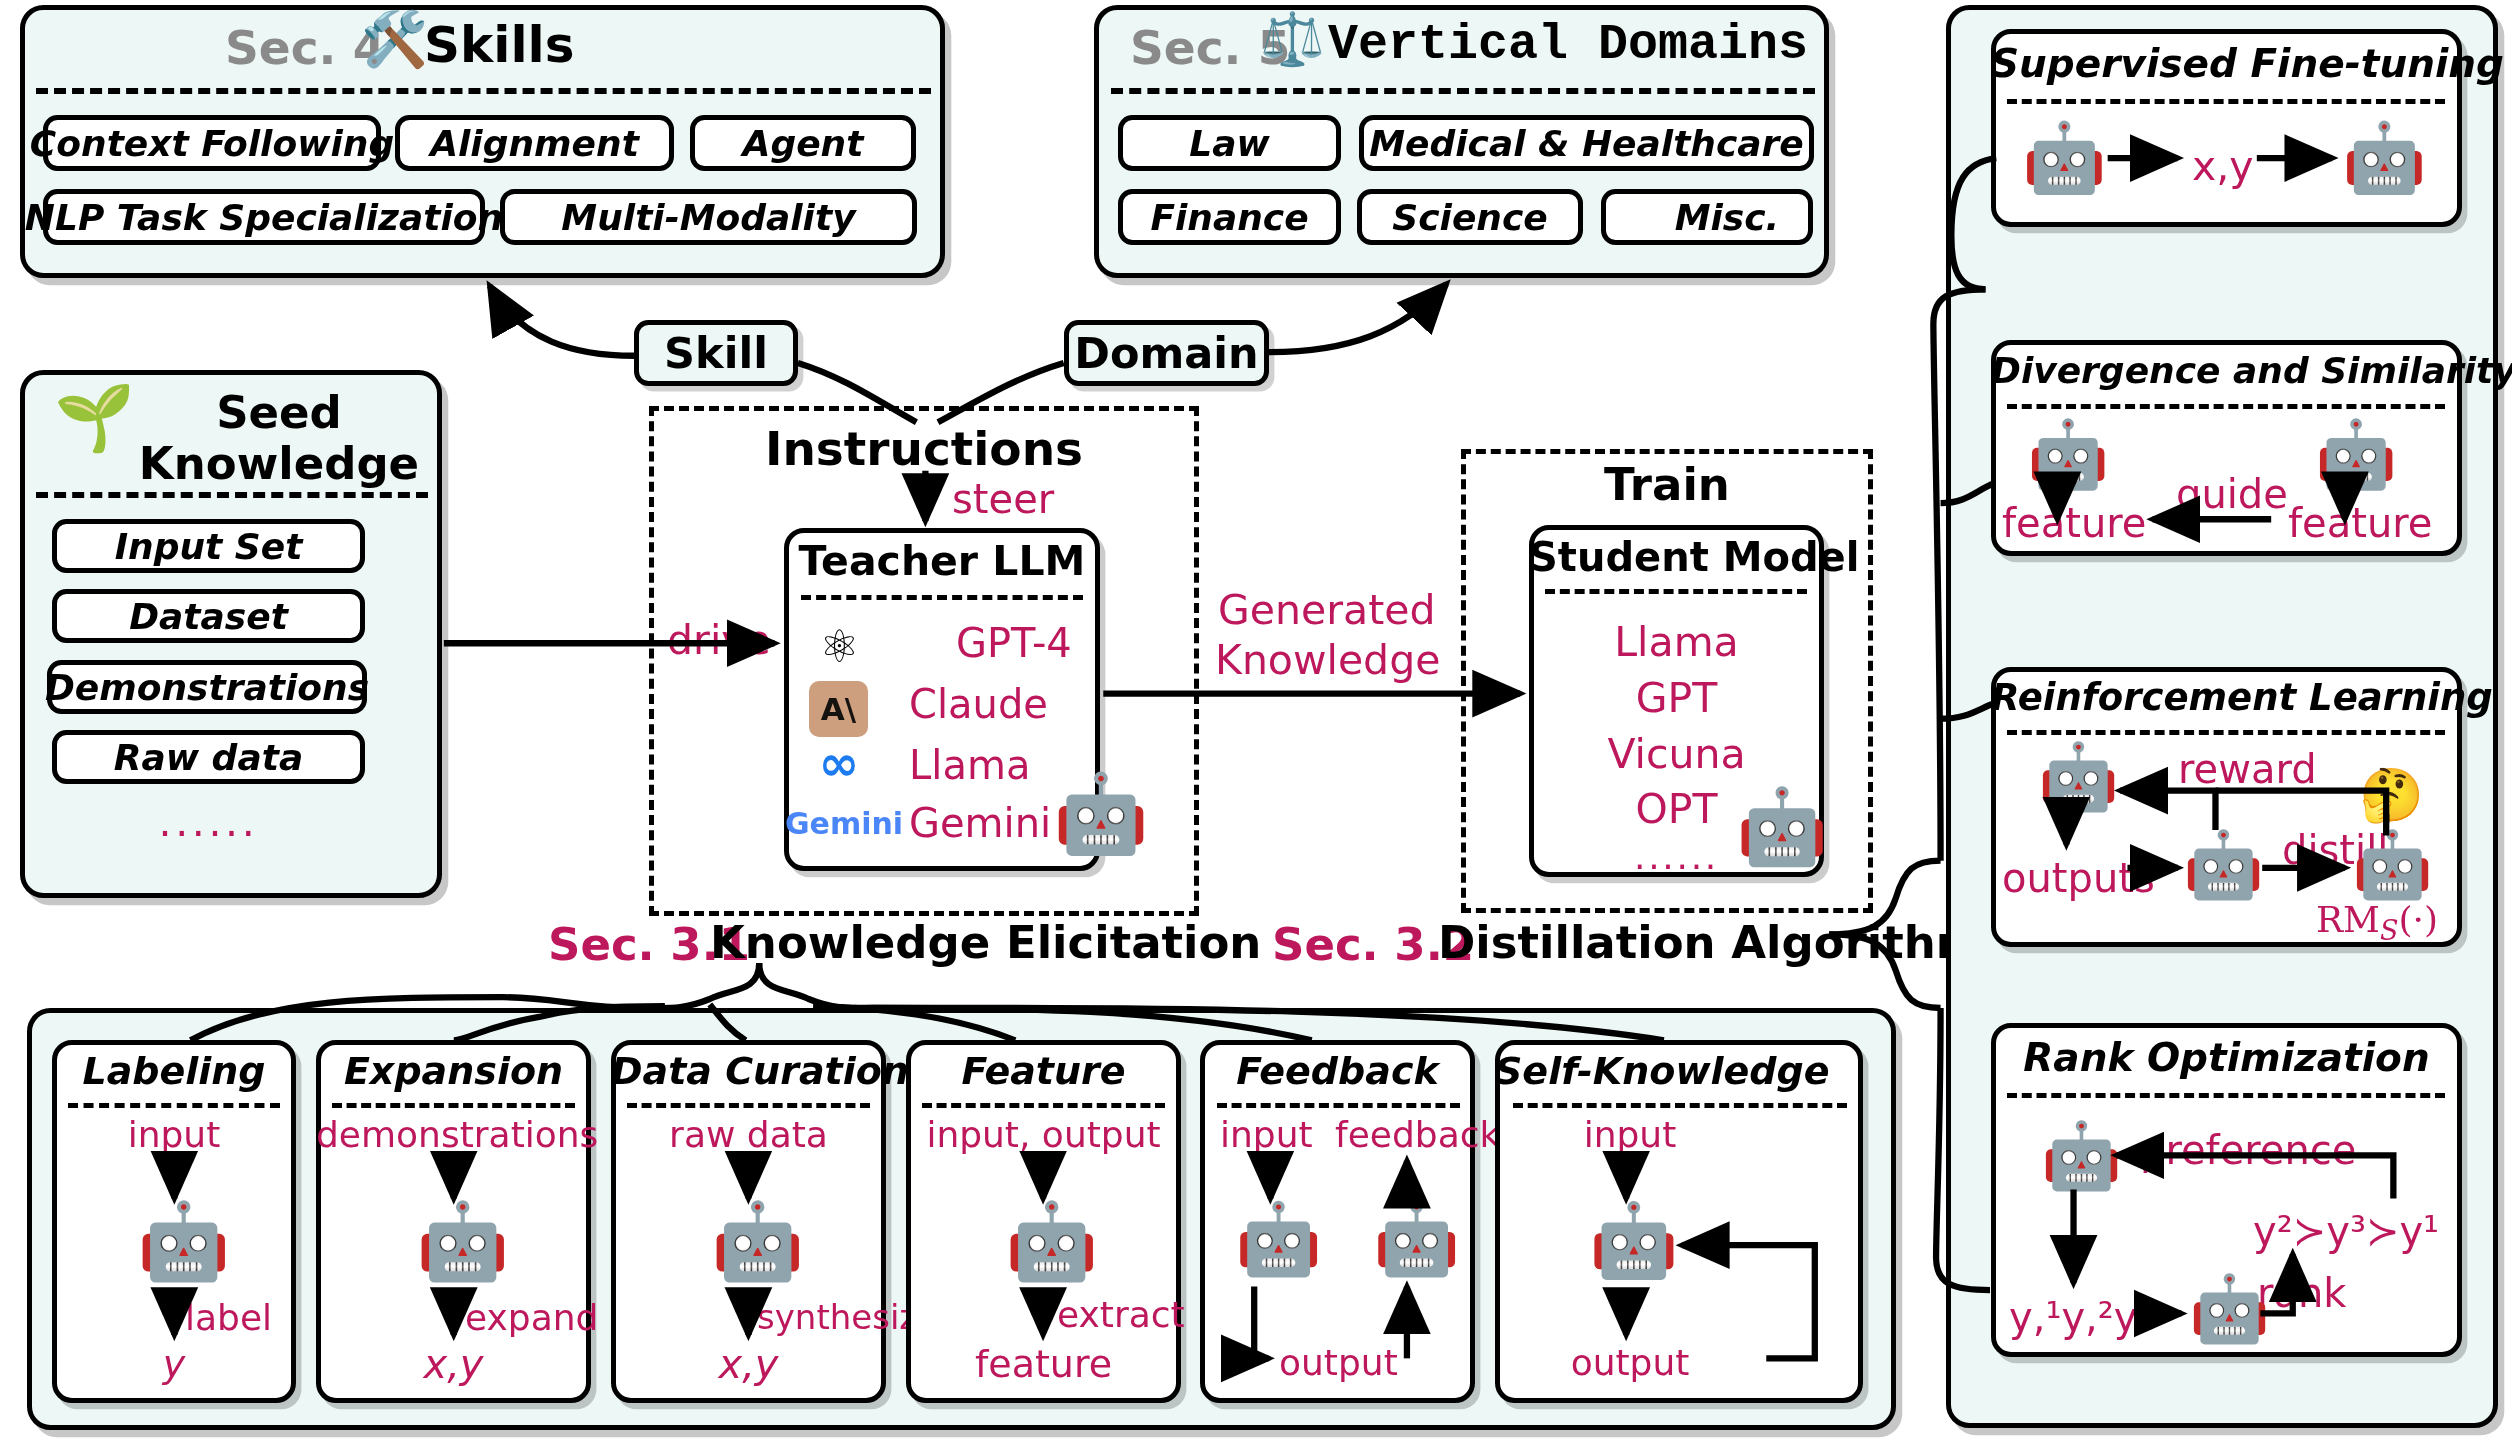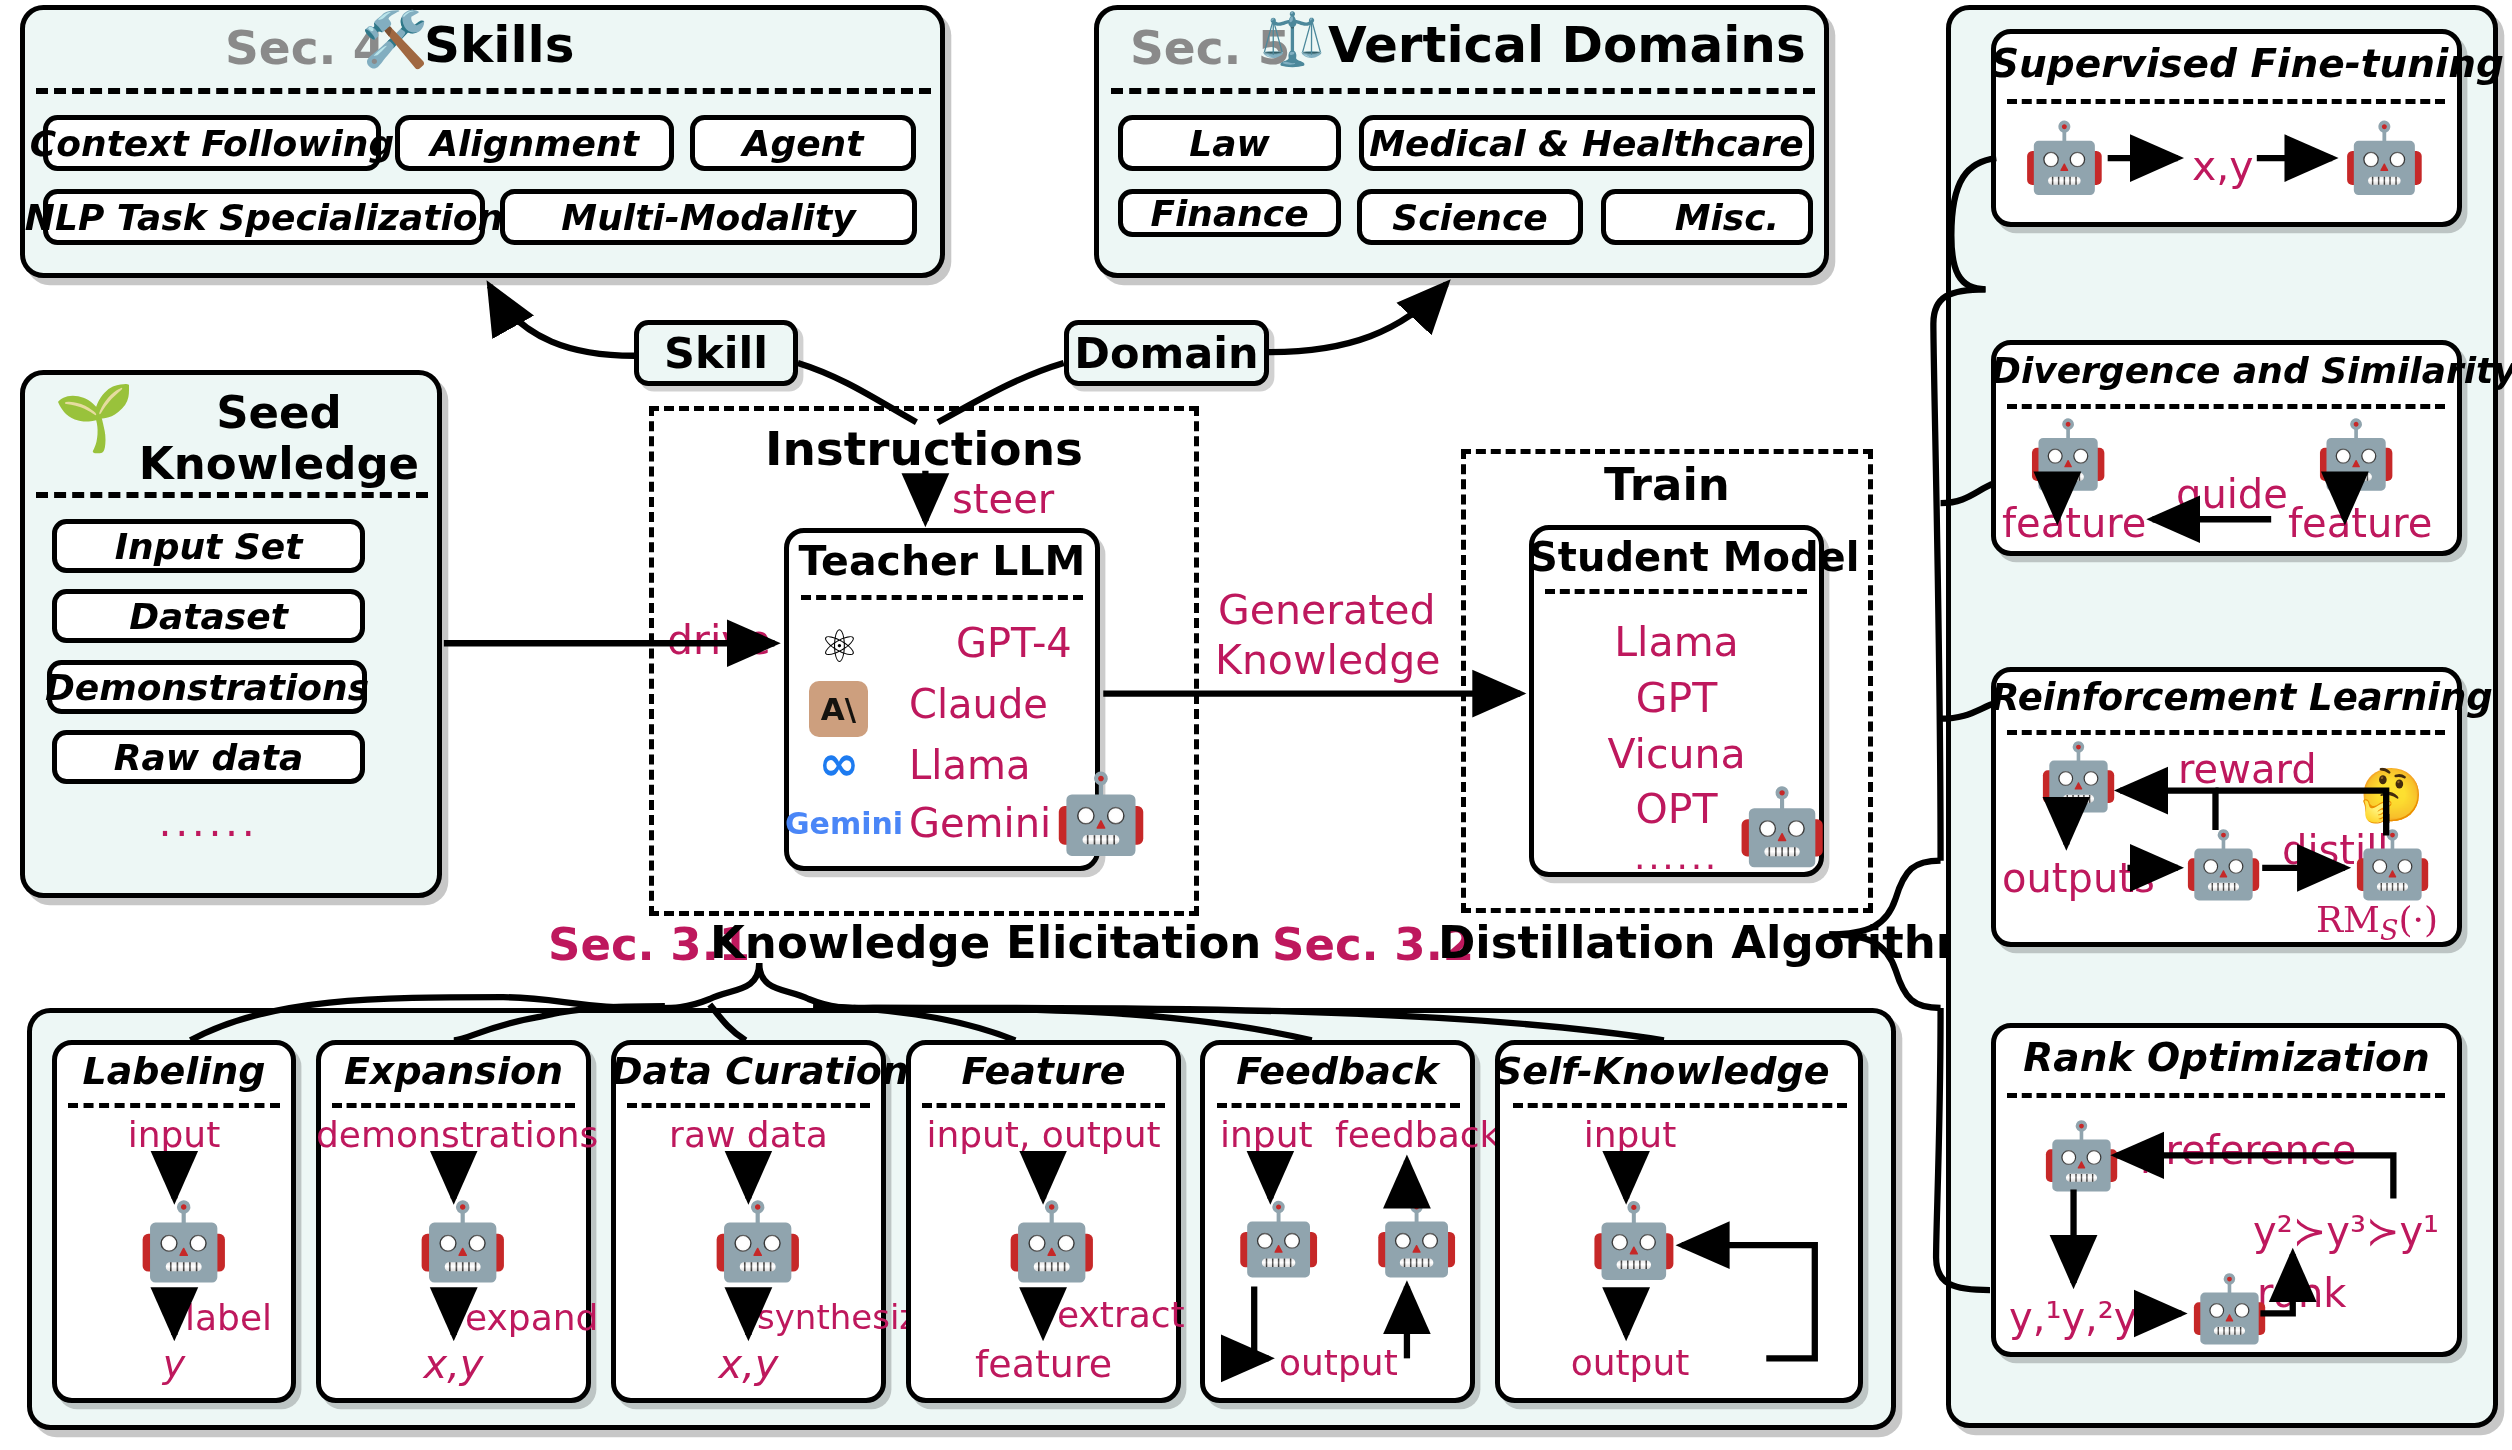--- a/index.html
+++ b/index.html
@@ -96,26 +96,26 @@
 
   <div class="pill" style="left:43px;top:115px;width:338px;height:56px;font-size:36px;">Context Following</div>
   <div class="pill" style="left:395px;top:115px;width:279px;height:56px;font-size:36px;">Alignment</div>
   <div class="pill" style="left:690px;top:115px;width:226px;height:56px;font-size:36px;">Agent</div>
   <div class="pill" style="left:43px;top:189px;width:442px;height:56px;font-size:36px;">NLP Task Specialization</div>
   <div class="pill" style="left:500px;top:189px;width:417px;height:56px;font-size:36px;">Multi-Modality</div>
 
   <div class="panel" style="left:1094px;top:5.4px;width:735px;height:273px;"></div>
   <div class="ttl sec" style="left:1130px;top:20px;font-size:47px;">Sec. 5</div>
   <span class="emoji" style="left:1260px;top:12.6px;font-size:52px;">⚖️</span>
-  <div class="ttl" style="left:1328px;top:16px;font-size:50px;">Vertical Domains</div>
+  <div class="ttl" style="left:1328px;top:16px;font-size:50px;font-family:Liberation Mono, monospace;">Vertical Domains</div>
   <div class="hr-dash" style="left:1111px;top:88px;width:704px;"></div>
 
   <div class="pill" style="left:1118px;top:115px;width:223px;height:56px;font-size:36px;">Law</div>
   <div class="pill" style="left:1359px;top:115px;width:455px;height:56px;font-size:36px;">Medical &amp; Healthcare</div>
-  <div class="pill" style="left:1118px;top:189px;width:223px;height:48px;font-size:36px;">Finance</div>
+  <div class="pill" style="left:1118px;top:189px;width:223px;height:56px;font-size:36px;">Finance</div>
   <div class="pill" style="left:1357px;top:189px;width:226px;height:56px;font-size:36px;">Science</div>
   <div class="pill" style="left:1601px;top:189px;width:212px;height:56px;font-size:36px;padding-left:40px;">Misc.</div>
 
   <div class="panel" style="left:20px;top:370px;width:422px;height:528px;"></div>
   <span class="emoji" style="left:54px;top:385px;font-size:65px;">🌱</span>
   <div class="ttl ctr" style="left:135px;top:386px;width:288px;font-size:45px;">Seed</div>
   <div class="ttl ctr" style="left:128px;top:437px;width:302px;font-size:45px;">Knowledge</div>
   <div class="hr-dash" style="left:36px;top:492px;width:392px;"></div>
 
   <div class="pill" style="left:52px;top:519px;width:313px;height:54px;font-size:36px;">Input Set</div>

